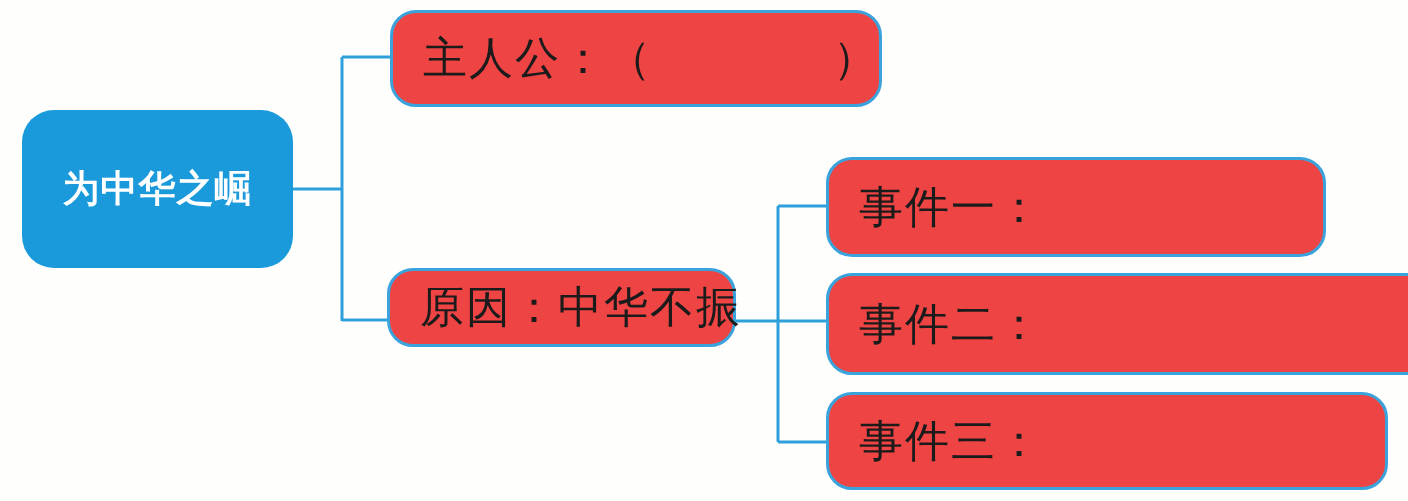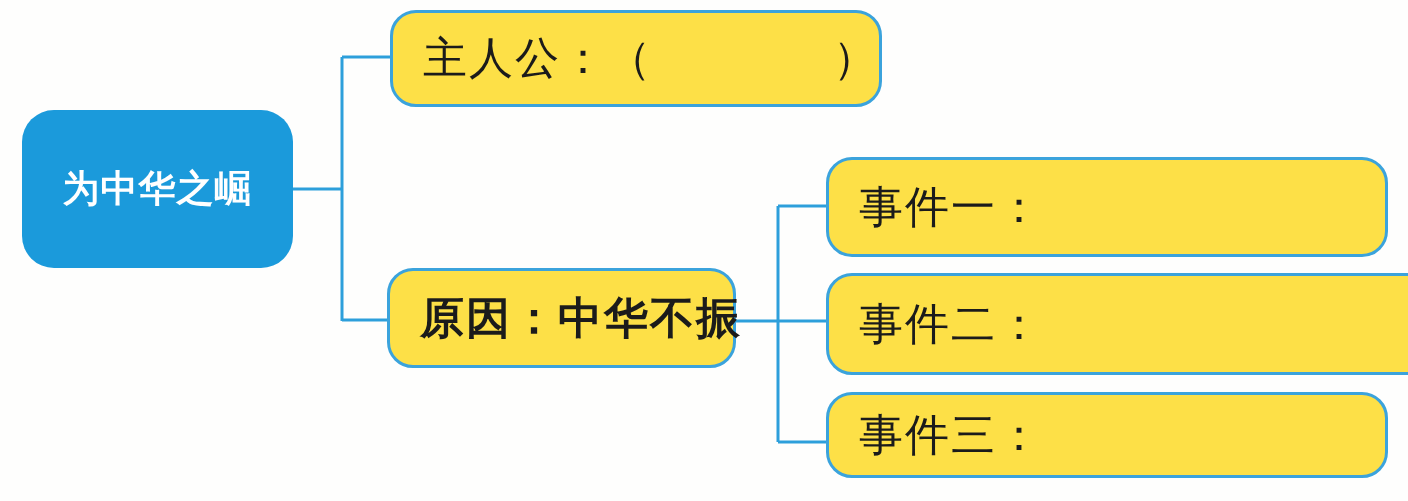--- a/index.html
+++ b/index.html
@@ -14,21 +14,21 @@
   .connectors {
     position: absolute;
     left: 0; top: 0;
     width: 1408px; height: 501px;
     z-index: 1;
   }
   .node {
     position: absolute;
     z-index: 2;
     box-sizing: border-box;
-    background: #fde047;
+    background: #ef4444;
     border: 3px solid #3ba3dc;
     border-radius: 26px;
     display: flex;
     align-items: center;
     padding-left: 30px;
     font-size: 44px;
     color: #1b1b1b;
     letter-spacing: 2px;
     white-space: nowrap;
   }
@@ -46,24 +46,24 @@
     font-size: 37px;
     line-height: 1.5;
     display: flex;
     flex-direction: column;
     justify-content: center;
     align-items: center;
     text-align: center;
     letter-spacing: 1px;
   }
   .node-protagonist { left: 390px; top: 10px;  width: 492px; height: 97px; }
-  .node-reason      { left: 387px; top: 268px; width: 349px; height: 100px; font-weight: bold; }
-  .node-event1      { left: 826px; top: 157px; width: 562px; height: 100px; }
+  .node-reason      { left: 387px; top: 268px; width: 349px; height: 79px; }
+  .node-event1      { left: 826px; top: 157px; width: 500px; height: 100px; }
   .node-event2      { left: 826px; top: 273px; width: 658px; height: 102px; }
-  .node-event3      { left: 826px; top: 392px; width: 562px; height: 86px; }
+  .node-event3      { left: 826px; top: 392px; width: 562px; height: 98px; }
   .paren-gap { display: inline-block; width: 190px; }
 </style>
 </head>
 <body>
 
 <div class="canvas">
 
   <svg class="connectors" viewBox="0 0 1408 501" xmlns="http://www.w3.org/2000/svg">
     <g stroke="#2d9fdb" stroke-width="3" fill="none">
 

